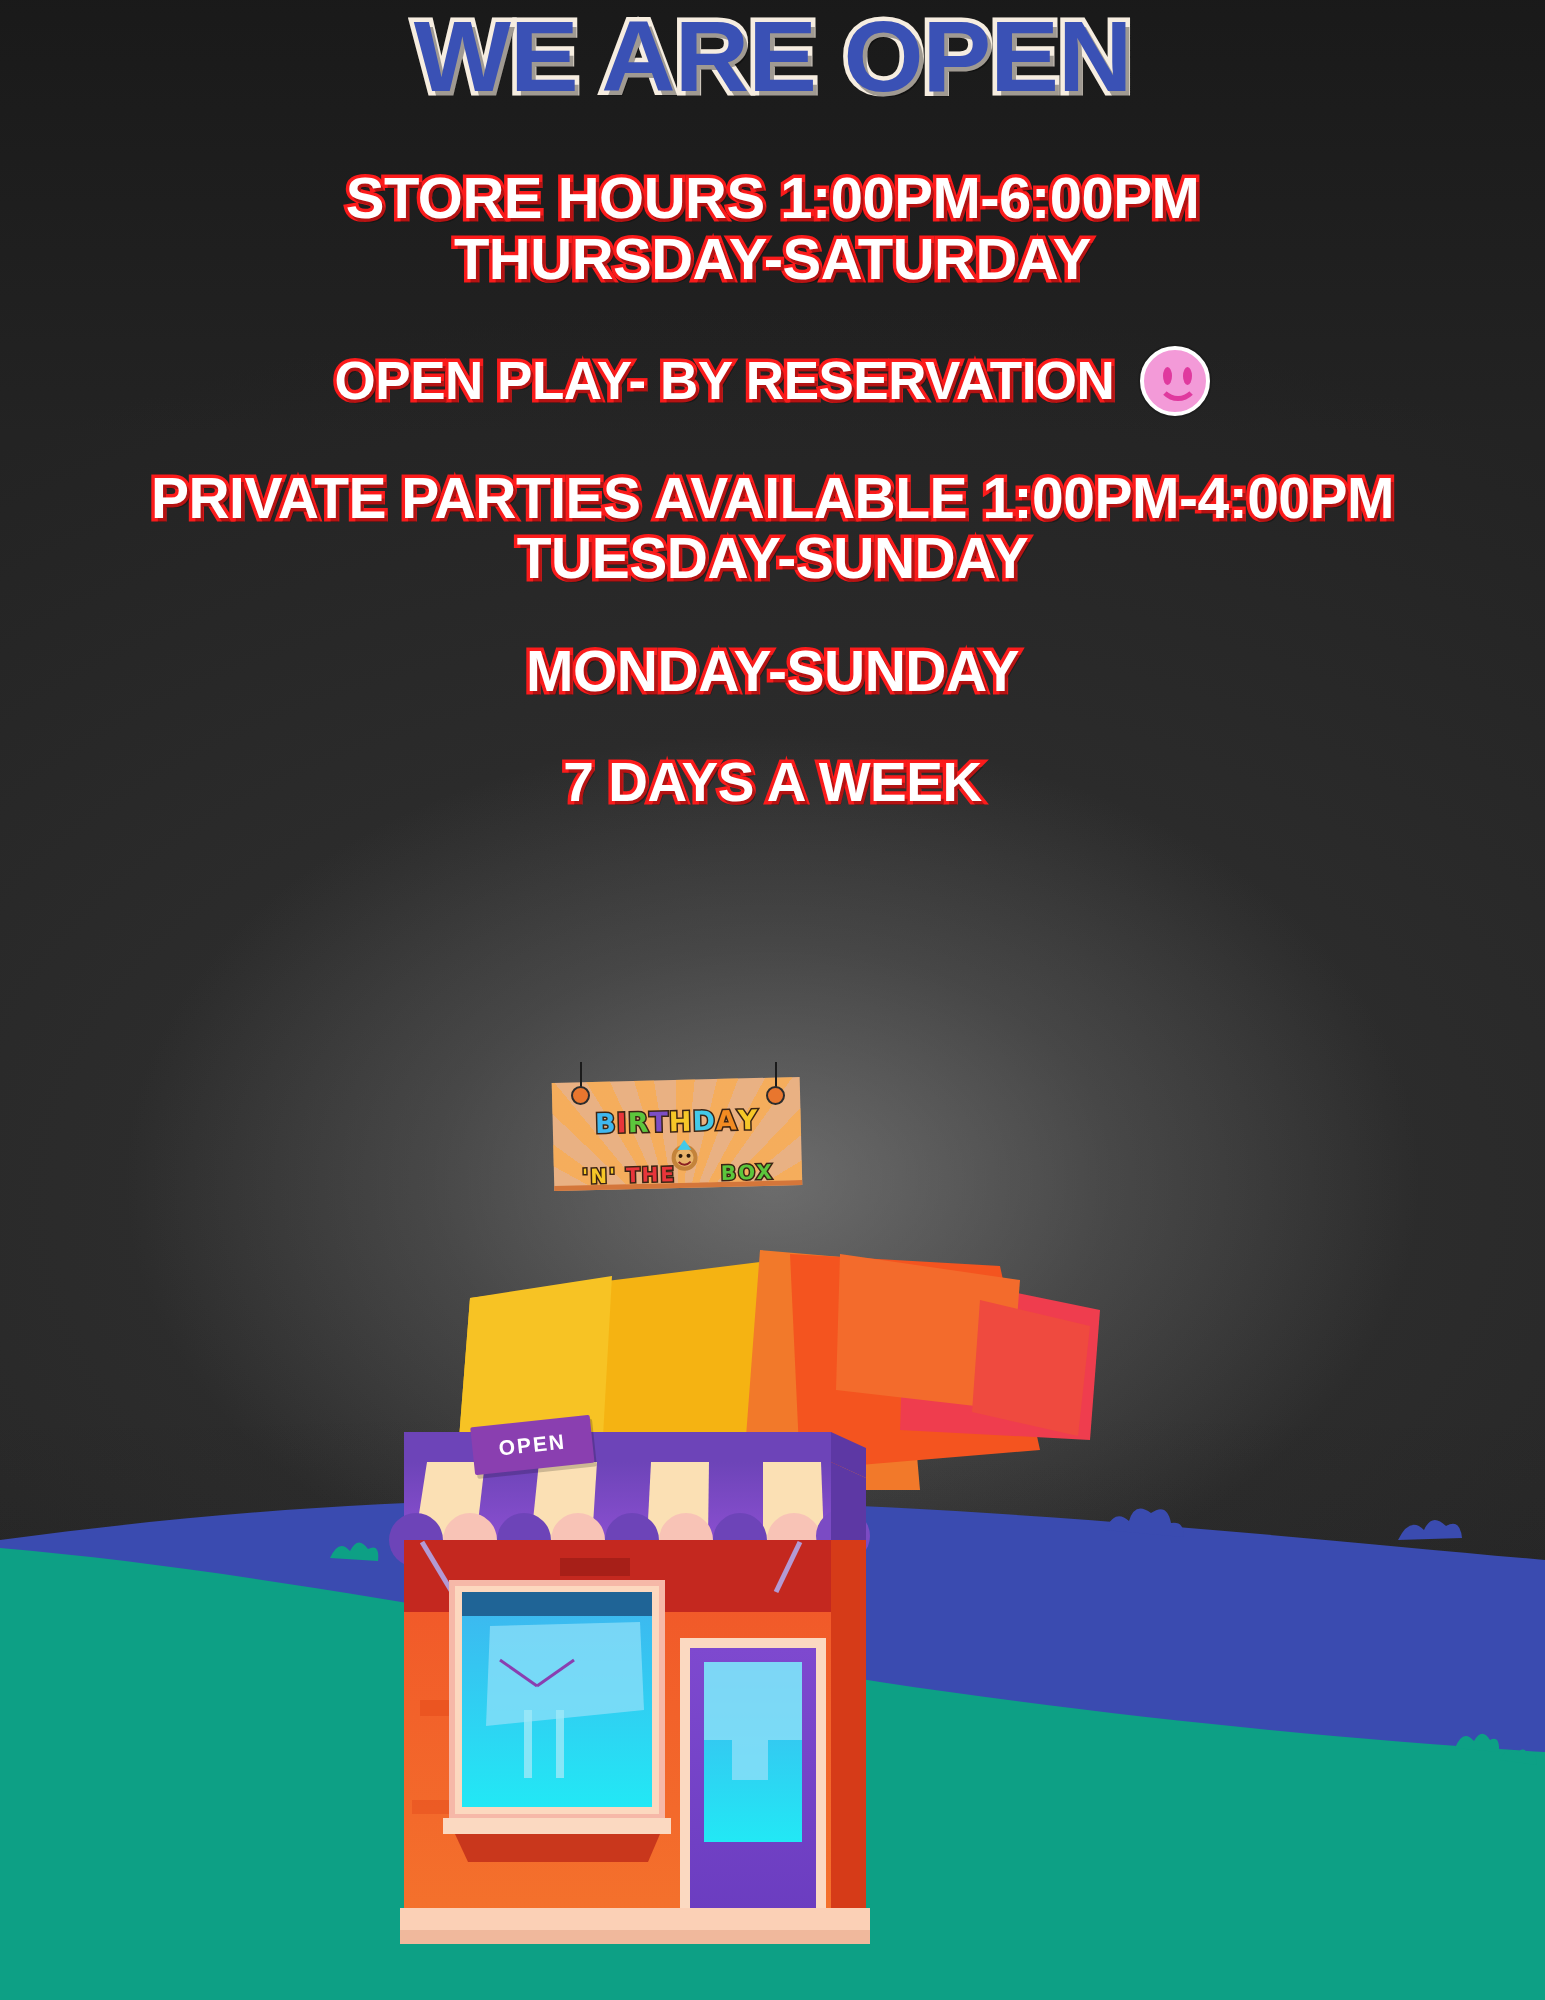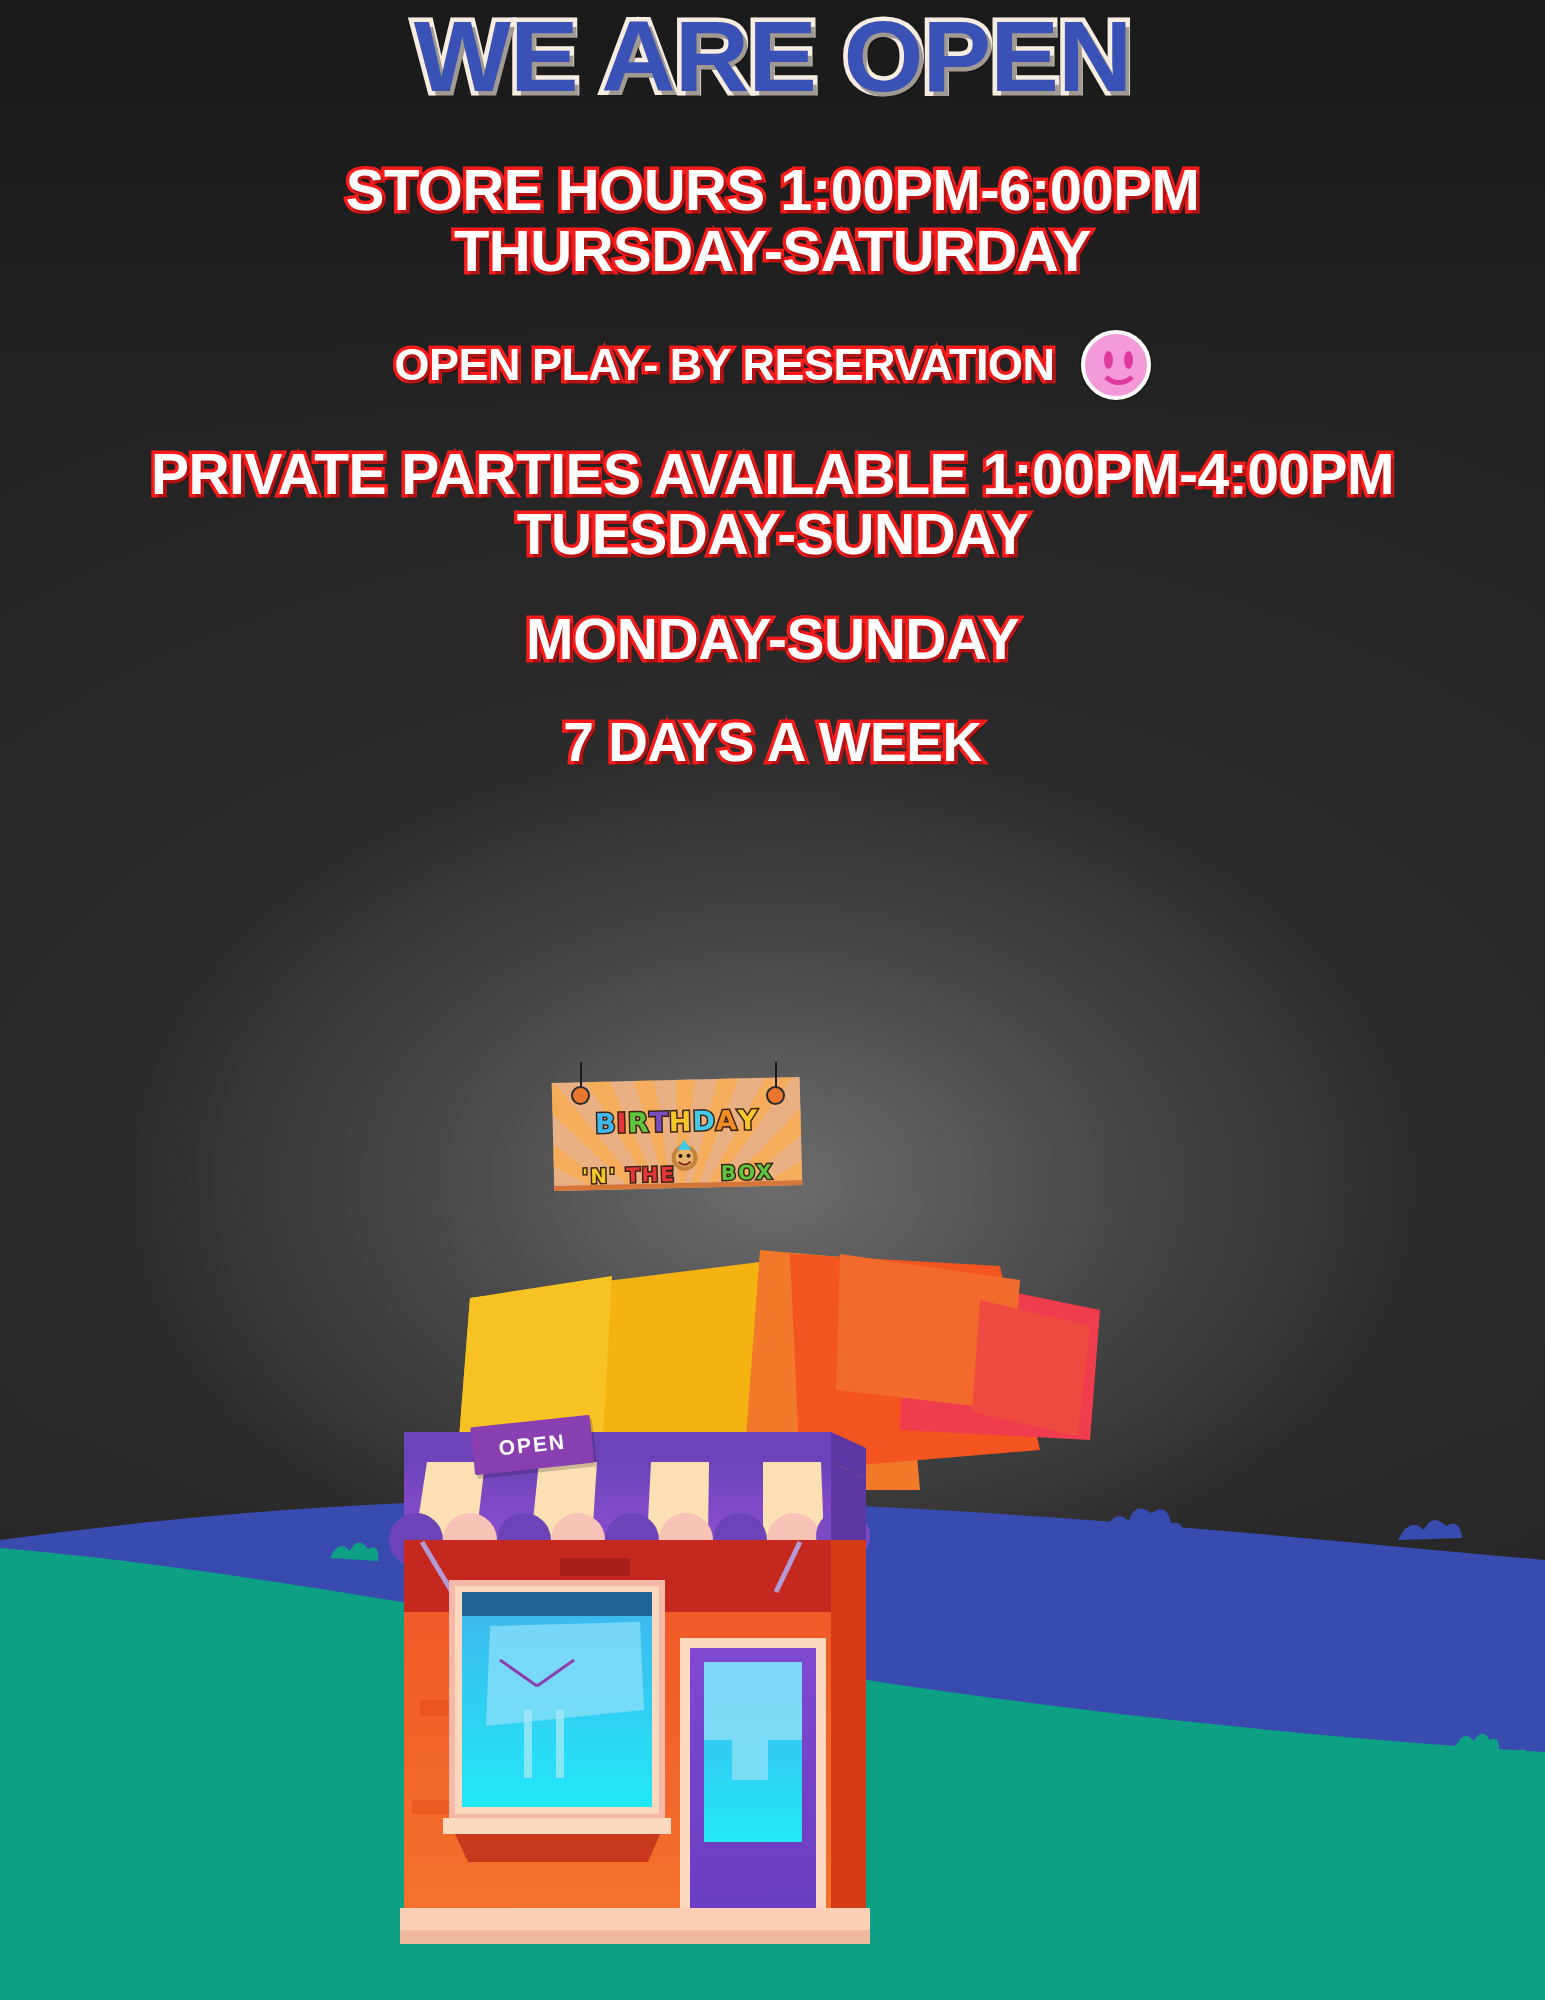--- a/index.html
+++ b/index.html
@@ -54,25 +54,25 @@
     font-weight:bold;
     color:#ffffff;
     -webkit-text-stroke:7px #fb1b1b;
     paint-order:stroke fill;
     letter-spacing:-0.5px;
     line-height:1.06;
     text-shadow:3px 4px 0 rgba(0,0,0,.28);
     white-space:nowrap;
   }
   .sz-a{ font-size:58px; }   
-  .sz-b{ font-size:45px; }   
+  .sz-b{ font-size:53px; }   
   .sz-c{ font-size:57px; }
   .sz-d{ font-size:55px; }
 
-  .blk{ margin-top:0; }
+  .blk{ margin-top:8px; }
   .gap-1{ height:52px; }
   .gap-2{ height:48px; }
   .gap-3{ height:44px; }
   .gap-4{ height:44px; }
 
   .row-inline{
     display:flex; align-items:center; justify-content:center;
     gap:26px;
   }
 

